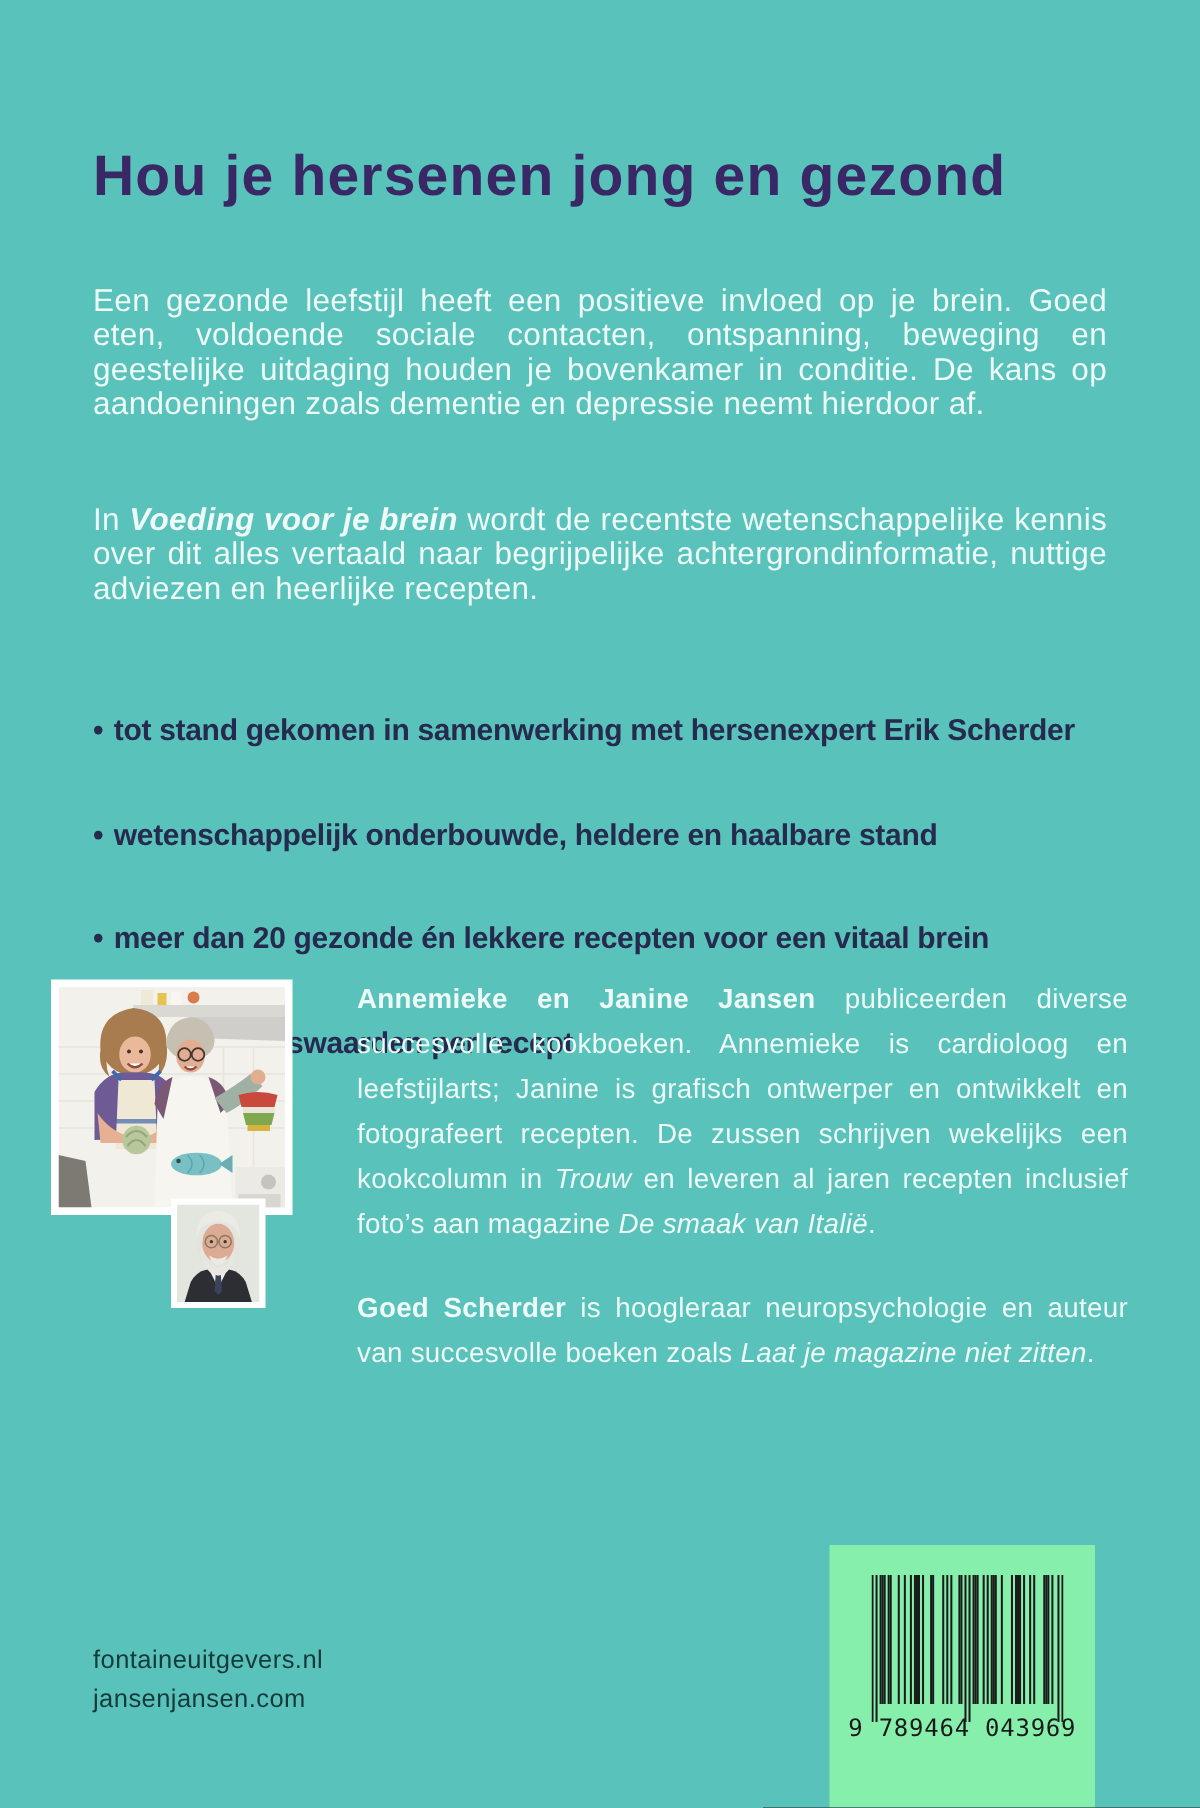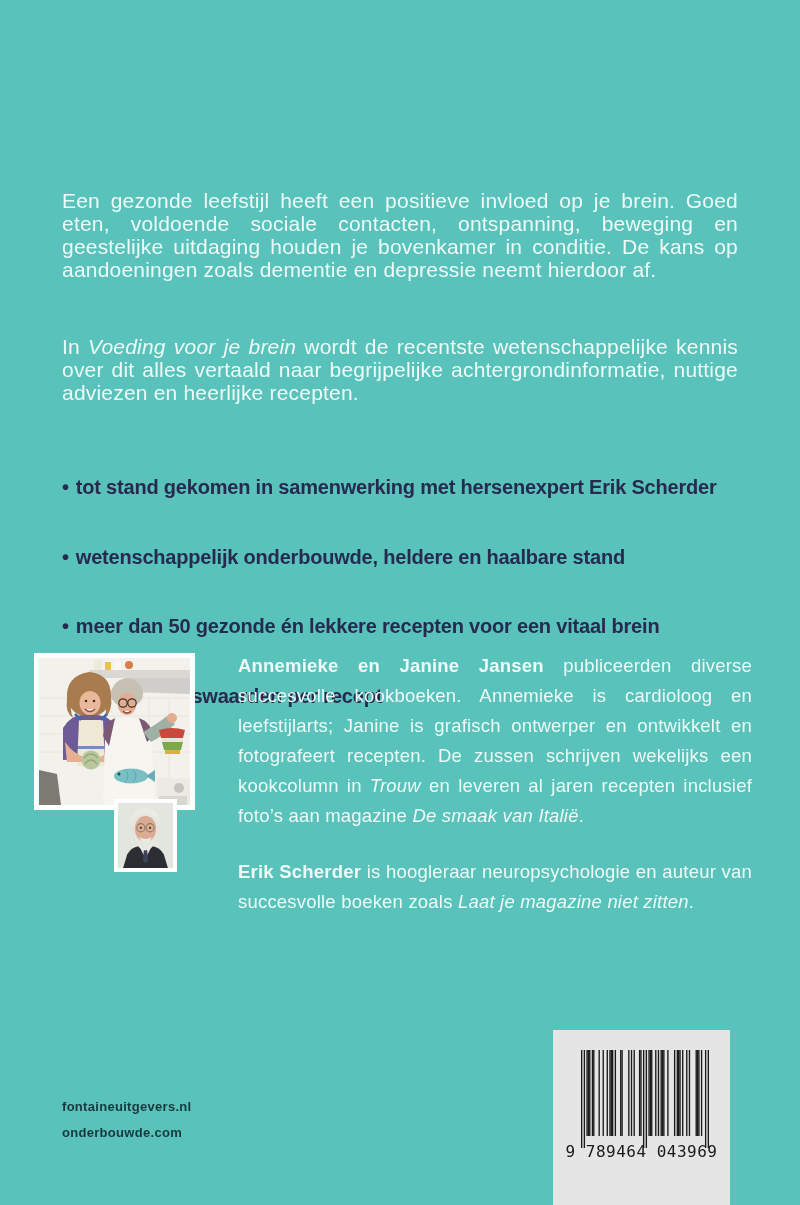--- a/index.html
+++ b/index.html
@@ -24,21 +24,21 @@
     color:var(--title);
   }
   .para{
     position:absolute;left:62px;width:676px;
     color:var(--body-text);
     font-size:21px;line-height:23px;letter-spacing:0.2px;
     text-align:justify;
   }
   .para-1{top:168px;}
   .para-2{top:314px;}
-  .book-title-inline{font-weight:normal;font-style:italic;}
+  .book-title-inline{font-weight:bold;font-style:italic;}
   .bullets{
     position:absolute;left:62px;top:433px;width:700px;
     color:var(--bullet-text);
     font-size:20px;font-weight:bold;line-height:29.5px;letter-spacing:-0.2px;
   }
   .bullet-row{white-space:nowrap;margin-top:40px;}
   .bullet-marker{margin-right:7px;}
   .photo-frame{
     position:absolute;background:#ffffff;box-sizing:border-box;
   }
@@ -51,49 +51,50 @@
     font-size:18.5px;line-height:30px;letter-spacing:0.2px;
     text-align:justify;
   }
   .bio p{margin:0;}
   .bio .bio-scherder{margin-top:26px;}
   .author-name{font-weight:bold;}
   .italic{font-style:italic;}
   .footer-sites{
     position:absolute;left:62px;top:1094px;
     color:var(--footer-text);
-    font-size:13px;font-weight:bold;line-height:26px;letter-spacing:0.3px;
+    font-size:17px;font-weight:normal;line-height:26px;letter-spacing:0.3px;
   }
   .barcode-label{
     position:absolute;left:553px;top:1030px;width:177px;height:175px;
-    background:#e5e5e5;
+    background:#86efac;
   }
   .barcode-svg{position:absolute;left:28px;top:20px;width:128px;height:98px;}
   .barcode-digits{
     position:absolute;left:0;top:112px;width:177px;
     text-align:center;
     font-family:"DejaVu Sans Mono", monospace;
     font-size:16px;color:#1a1a1a;letter-spacing:0.5px;
     background:transparent;
   }
 </style>
 </head>
 <body>
 
 <div class="page">
 
+  <h1 class="title">Hou je hersenen jong en gezond</h1>
 
   <p class="para para-1">Een gezonde leefstijl heeft een positieve invloed op je brein. Goed eten, voldoende sociale contacten, ontspanning, beweging en geestelijke uitdaging houden je bovenkamer in conditie. De kans op aandoeningen zoals dementie en depressie neemt hierdoor af.</p>
 
   <p class="para para-2"><span>In </span><span class="book-title-inline">Voeding voor je brein</span><span> wordt de recentste wetenschappelijke kennis over dit alles vertaald naar begrijpelijke achtergrondinformatie, nuttige adviezen en heerlijke recepten.</span></p>
 
   <div class="bullets">
     <div class="bullet-row"><span class="bullet-marker">•</span><span>tot stand gekomen in samenwerking met hersenexpert Erik Scherder</span></div>
     <div class="bullet-row"><span class="bullet-marker">•</span><span>wetenschappelijk onderbouwde, heldere en haalbare stand</span></div>
-    <div class="bullet-row"><span class="bullet-marker">•</span><span>meer dan 50 gezonde én lekkere recepten voor een vitaal brein</span></div>
+    <div class="bullet-row"><span class="bullet-marker">•</span><span>meer dan 20 gezonde én lekkere recepten voor een vitaal brein</span></div>
     <div class="bullet-row"><span class="bullet-marker">•</span><span>met voedingswaarden per recept</span></div>
   </div>
 
   <div class="photo-frame photo-jansen">
     <svg viewBox="0 0 151 147" preserveAspectRatio="none">
       <rect x="0" y="0" width="151" height="147" fill="#f3f1ec"></rect>
 
       <g stroke="#e6e4dd" stroke-width="1">
         <line x1="0" y1="40" x2="151" y2="40"></line>
           <line x1="0" y1="58" x2="151" y2="58"></line>
@@ -171,26 +172,26 @@
       <circle cx="22.5" cy="24" r="4" fill="none" stroke="#8a7a66" stroke-width="1"></circle>
       <circle cx="31.5" cy="24" r="4" fill="none" stroke="#8a7a66" stroke-width="1"></circle>
       <line x1="26.5" y1="24" x2="27.5" y2="24" stroke="#8a7a66" stroke-width="1"></line>
       <circle cx="22.5" cy="24" r="1.1" fill="#42342b"></circle>
       <circle cx="31.5" cy="24" r="1.1" fill="#42342b"></circle>
     </svg>
   </div>
 
   <div class="bio">
     <p class="bio-jansen"><span class="author-name">Annemieke en Janine Jansen</span><span> publiceerden diverse succesvolle kookboeken. Annemieke is cardioloog en leefstijlarts; Janine is grafisch ontwerper en ontwikkelt en fotografeert recepten. De zussen schrijven wekelijks een kookcolumn in </span><span class="italic">Trouw</span><span> en leveren al jaren recepten inclusief foto’s aan magazine </span><span class="italic">De smaak van Italië</span><span>.</span></p>
-    <p class="bio-scherder"><span class="author-name">Erik Scherder</span><span> is hoogleraar neuropsychologie en auteur van succesvolle boeken zoals </span><span class="italic">Laat je magazine niet zitten</span><span>.</span></p>
+    <p class="bio-scherder"><span class="author-name">Goed Scherder</span><span> is hoogleraar neuropsychologie en auteur van succesvolle boeken zoals </span><span class="italic">Laat je magazine niet zitten</span><span>.</span></p>
   </div>
 
   <div class="footer-sites">
     <div>fontaineuitgevers.nl</div>
-    <div>onderbouwde.com</div>
+    <div>jansenjansen.com</div>
   </div>
 
   <div class="barcode-label">
     <svg id="barcode" class="barcode-svg" viewBox="0 0 95 98" preserveAspectRatio="none">
         <rect x="0" y="0" width="1" height="98" fill="#1a1a1a"></rect>
         <rect x="2" y="0" width="1" height="98" fill="#1a1a1a"></rect>
         <rect x="4" y="0" width="1" height="86" fill="#1a1a1a"></rect>
         <rect x="5" y="0" width="1" height="86" fill="#1a1a1a"></rect>
         <rect x="6" y="0" width="1" height="86" fill="#1a1a1a"></rect>
         <rect x="8" y="0" width="1" height="86" fill="#1a1a1a"></rect>

